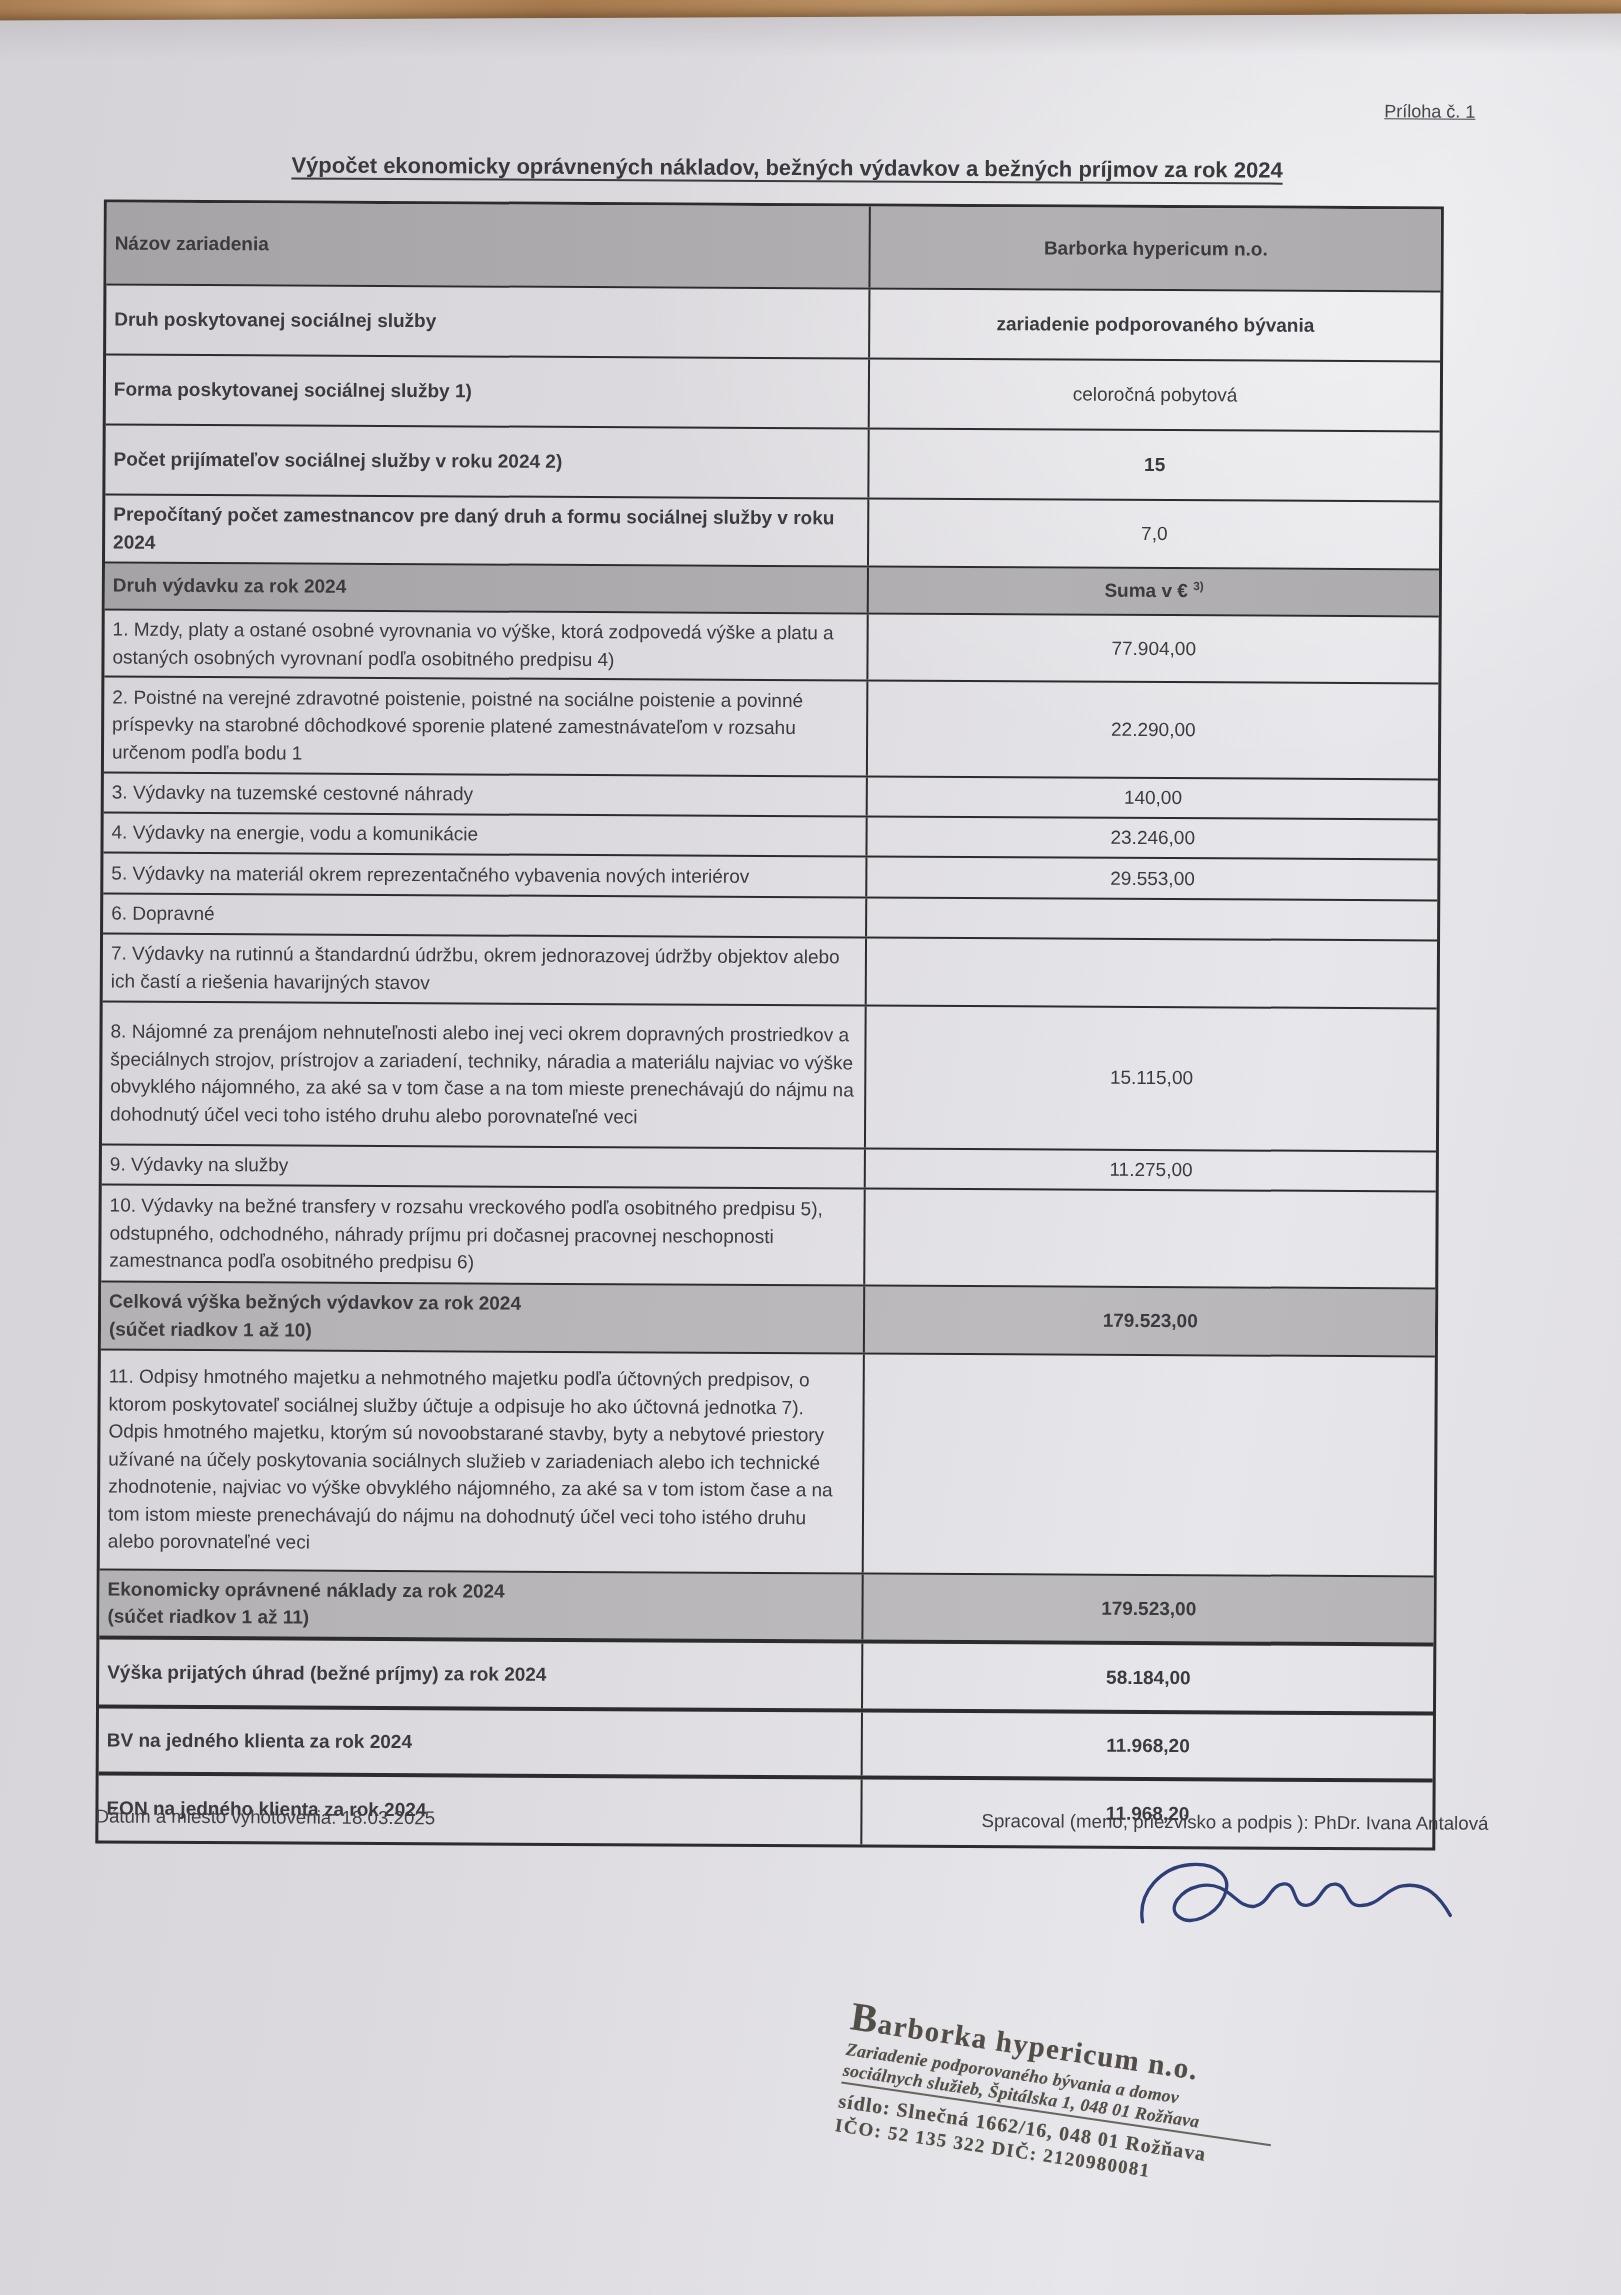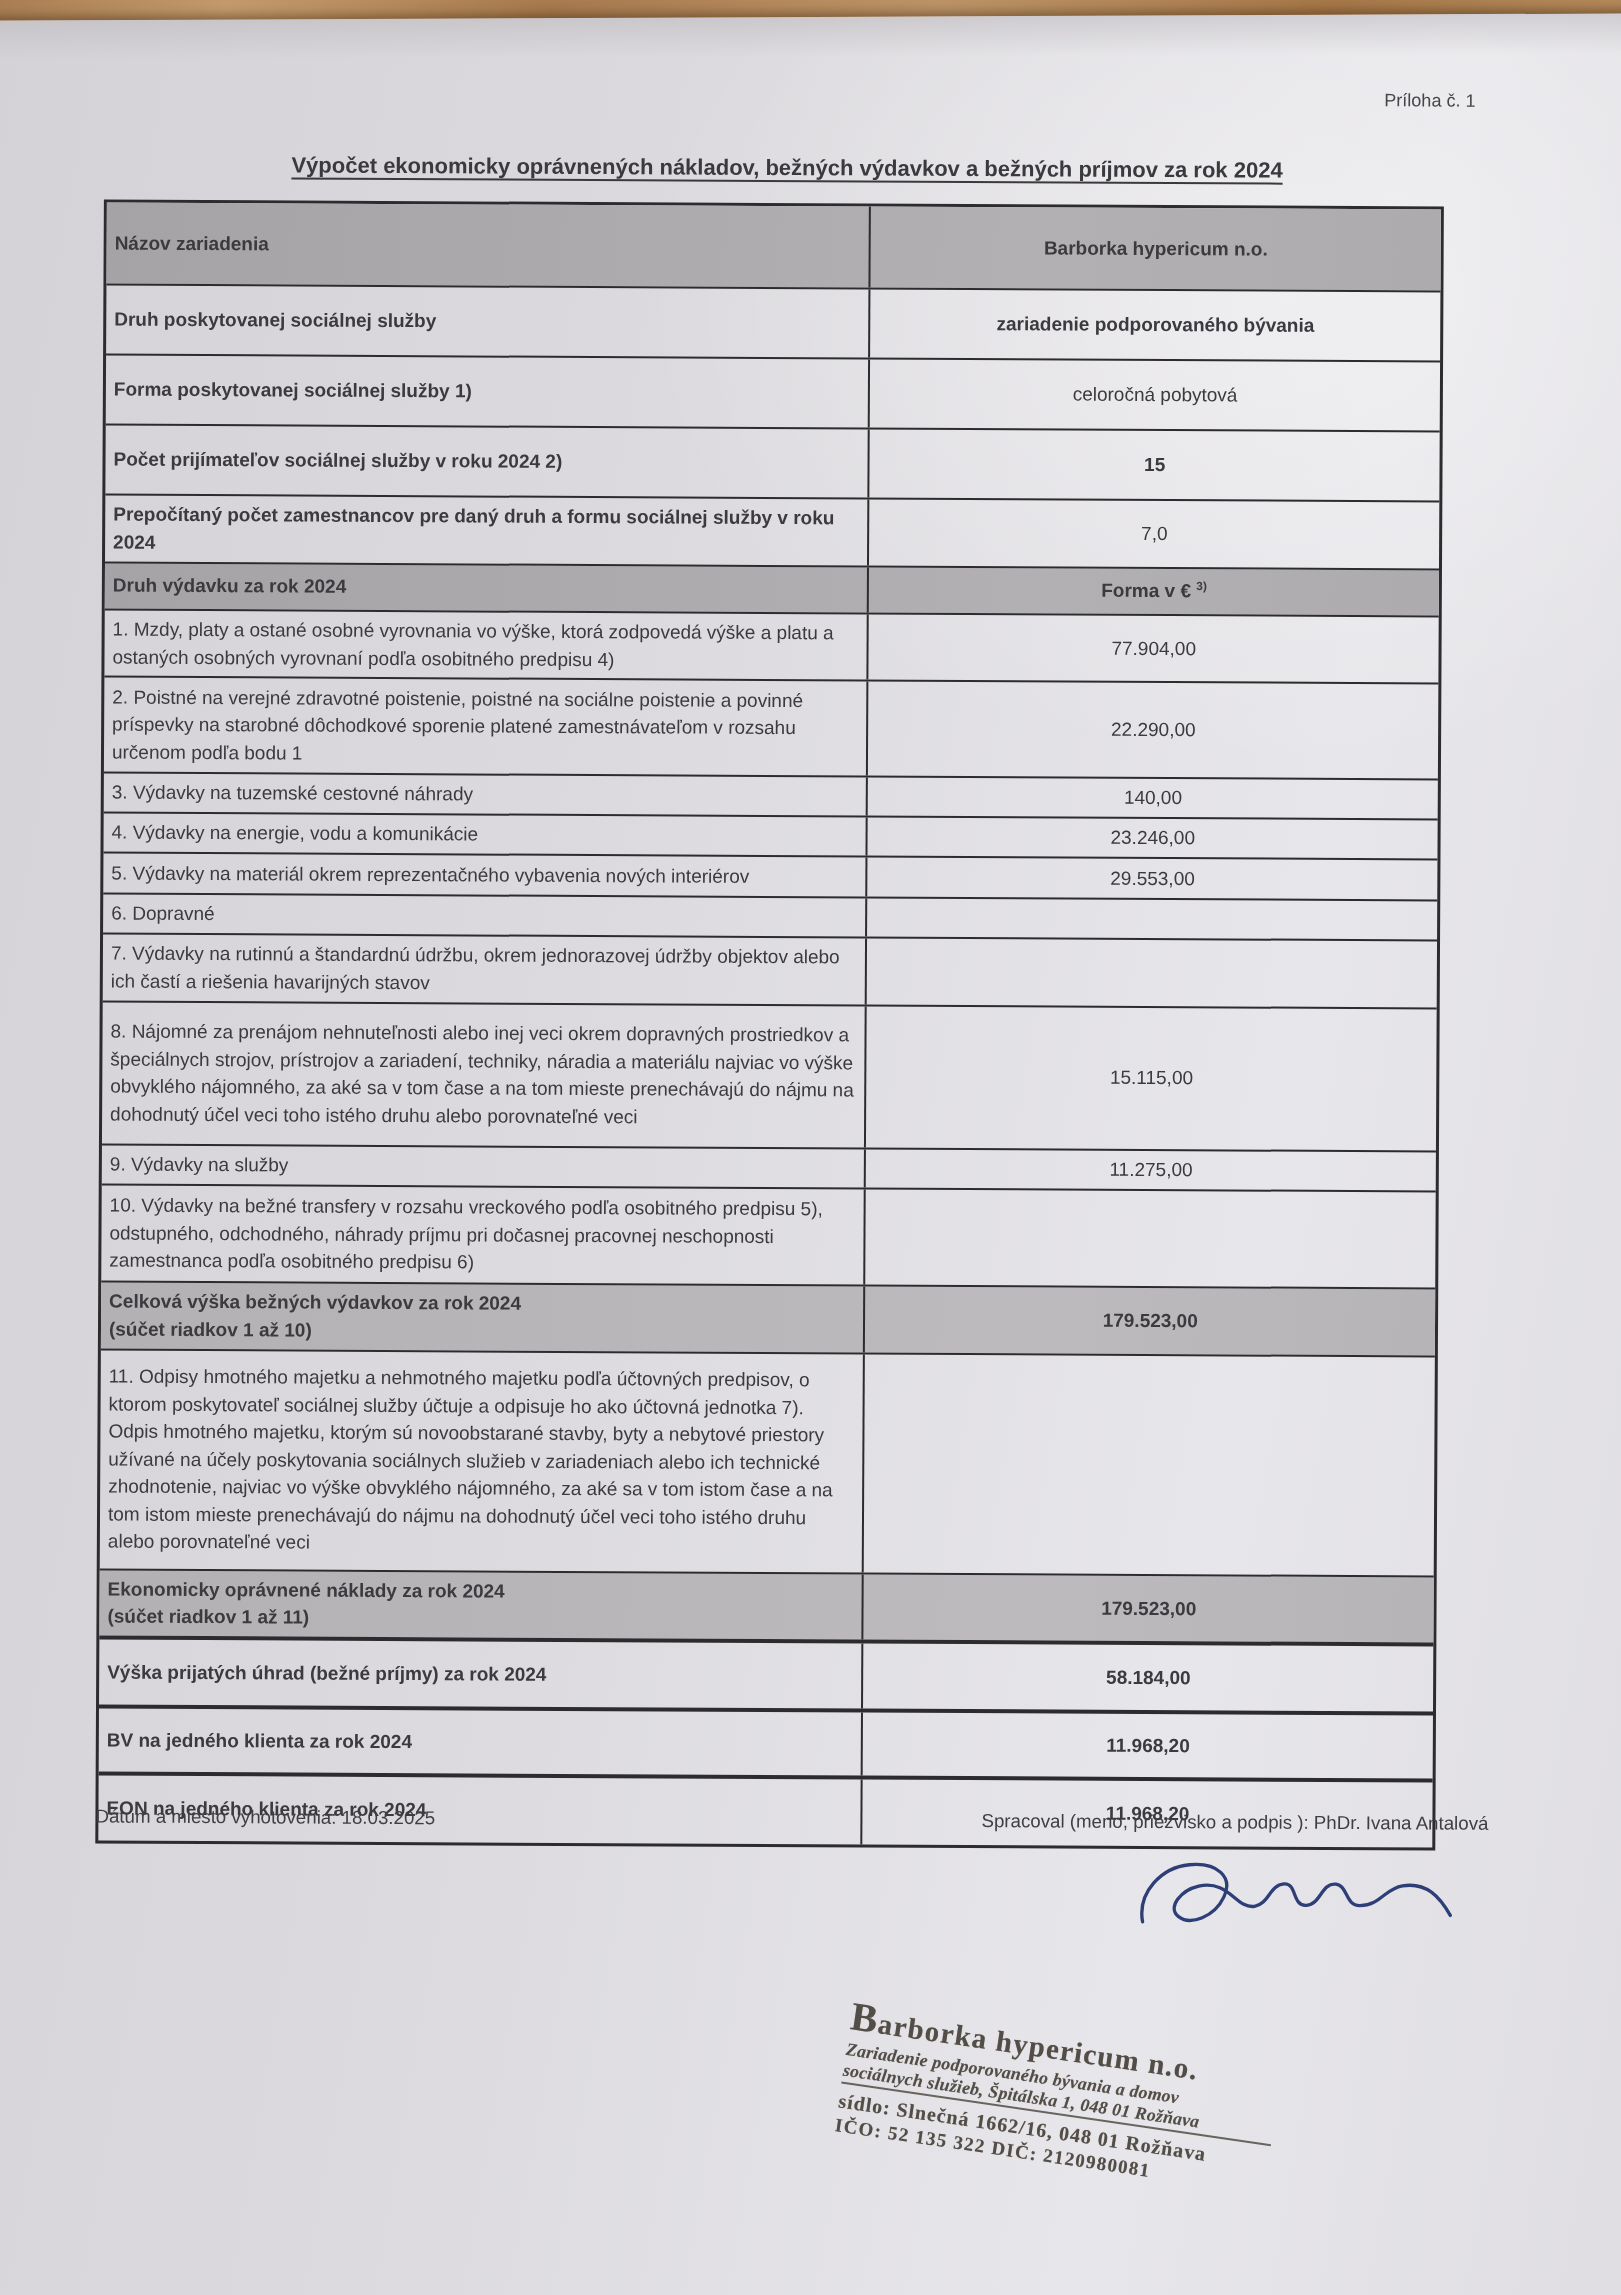--- a/index.html
+++ b/index.html
@@ -18,21 +18,21 @@
     border-radius:17.3px 9.3px 0 0;
     transform:rotate(-0.25deg);
     box-shadow:0 -3.3px 10.7px rgba(55,35,15,.5);
   }
   .paper::before{
     content:"";position:absolute;left:0;right:0;top:0;height:47px;border-radius:inherit;
     background:linear-gradient(#bcb9bd,rgba(188,185,189,0) 85%);opacity:.55;
   }
   .content{position:absolute;inset:0;transform:rotate(0.55deg);transform-origin:93px 93px;color:#3b3a3e;}
 
-  .priloha{position:absolute;top:63px;right:172px;font-size:18px;color:#46454a;}
+  .priloha{position:absolute;top:74px;right:172px;font-size:18px;color:#46454a;text-decoration:underline;}
   .title-wrap{position:absolute;top:131px;left:0;right:40px;text-align:center;}
   .title{
     font-size:22px;font-weight:bold;color:#3a393d;
     text-decoration:underline;text-decoration-thickness:2px;text-underline-offset:4.7px;
   }
 
   .eon-table{
     position:absolute;top:179px;left:137px;width:1340px;
     border:3.3px solid #2c2b2d;box-sizing:border-box;
     font-size:19px;line-height:1.45;
@@ -119,21 +119,21 @@
         </div>
 
         <div class="t-row r4">
           <div class="cell-l b">Prepočítaný počet zamestnancov  pre daný druh a formu sociálnej služby v roku 2024</div>
           <div class="cell-r">7,0</div>
         </div>
 
         <div class="t-row r5 gray1">
           <div class="cell-l b">Druh výdavku za rok 2024</div>
           <div class="cell-r b">
-            <span><span>Forma v €</span> <sup>3)</sup></span>
+            <span><span>Suma v €</span> <sup>3)</sup></span>
           </div>
         </div>
 
         <div class="t-row r6">
           <div class="cell-l">1. Mzdy, platy a ostané osobné vyrovnania vo výške, ktorá zodpovedá výške a platu a ostaných osobných vyrovnaní podľa osobitného predpisu  4)</div>
           <div class="cell-r">77.904,00</div>
         </div>
 
         <div class="t-row r7">
           <div class="cell-l">2. Poistné na verejné zdravotné poistenie, poistné na sociálne poistenie a povinné príspevky na starobné dôchodkové sporenie platené zamestnávateľom v rozsahu určenom podľa bodu 1</div>

